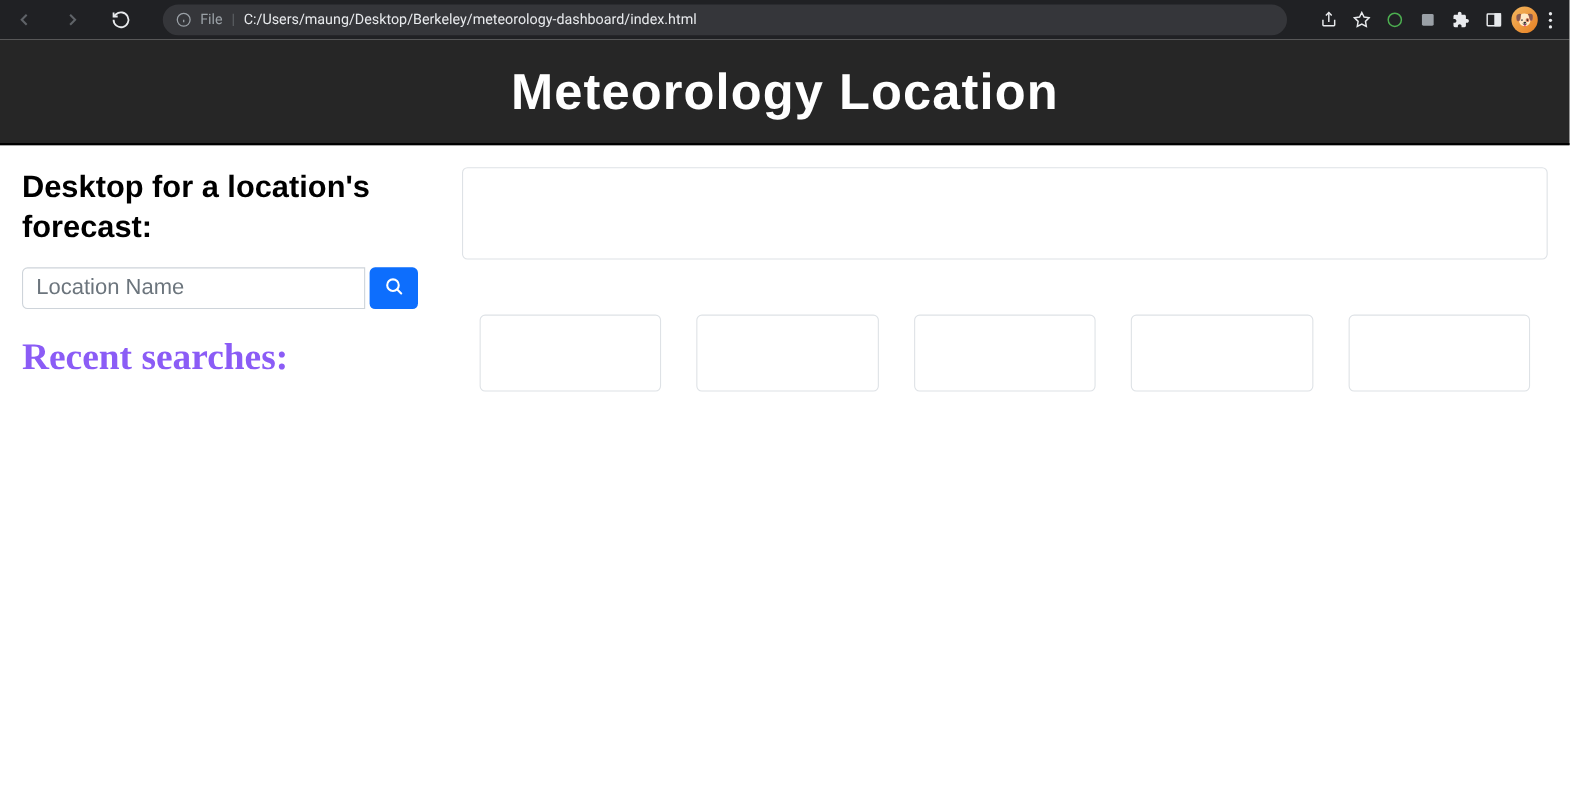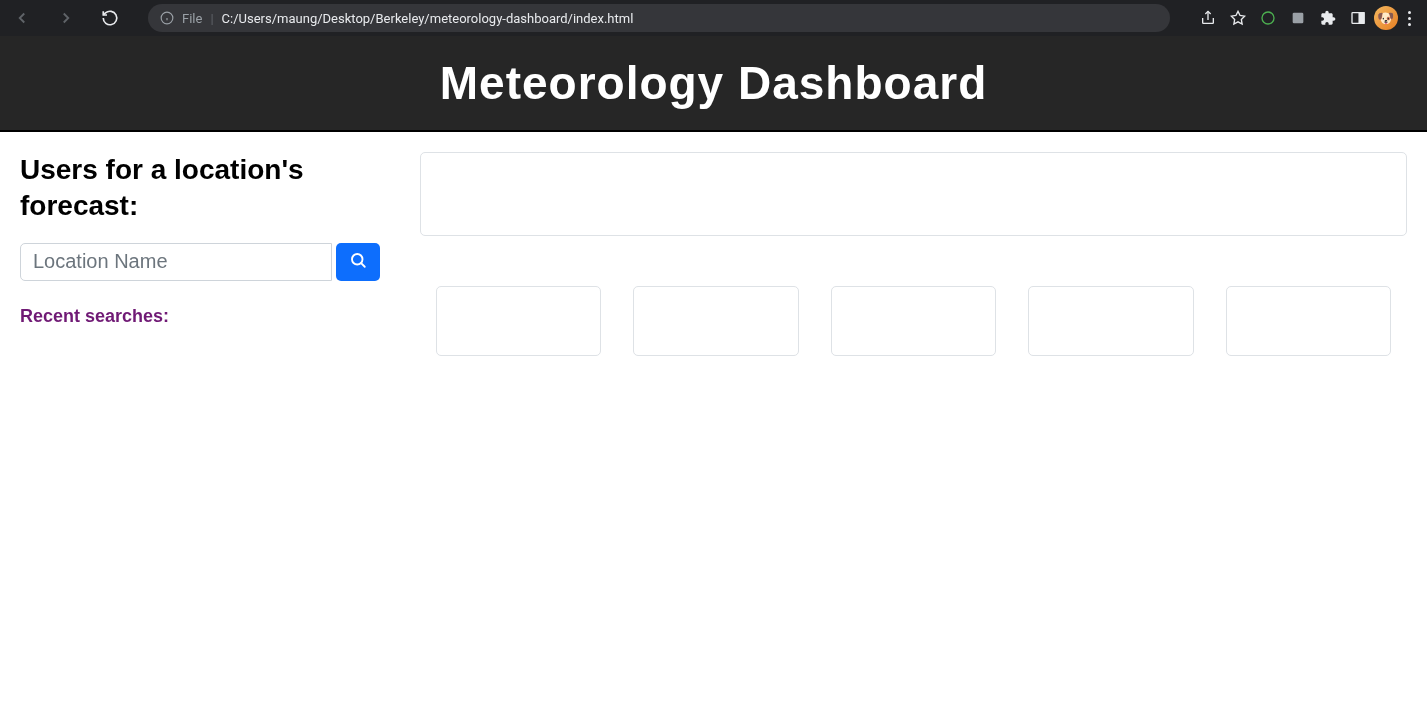--- a/index.html
+++ b/index.html
@@ -197,24 +197,24 @@
       margin-left: 4px;
     }
 
     .search-button svg {
       width: 18px;
       height: 18px;
       stroke: #ffffff;
     }
 
     .recent-heading {
-      font-size: 18px;
+      font-size: 34px;
       font-weight: 700;
-      color: #701a75;
-      font-family: Liberation Sans, sans-serif;
+      color: #8b5cf6;
+      font-family: Liberation Serif, serif;
     }
 
     .results-area {
       flex: 1;
     }
 
     .current-weather-card {
       border: 1px solid #dee2e6;
       border-radius: 5px;
       height: 84px;
@@ -307,26 +307,26 @@
     <div class="avatar">🐶</div>
     <div class="dots-menu">
       <span></span>
         <span></span>
         <span></span>
     </div>
   </div>
 </div>
 
 <div class="page-header">
-  <h1 class="page-title">Meteorology Dashboard</h1>
+  <h1 class="page-title">Meteorology Location</h1>
 </div>
 
 <div class="main-content">
   <aside class="sidebar">
-    <h2 class="search-heading">Users for a location's forecast:</h2>
+    <h2 class="search-heading">Desktop for a location's forecast:</h2>
     <div class="search-row">
       <input type="text" class="search-input" placeholder="Location Name" style="">
       <button class="search-button">
         <span>
           <svg viewBox="0 0 24 24" fill="none" stroke-width="2.5" stroke-linecap="round">
             <circle cx="11" cy="11" r="7"></circle>
             <line x1="21" y1="21" x2="16.2" y2="16.2"></line>
           </svg>
         </span>
       </button>

